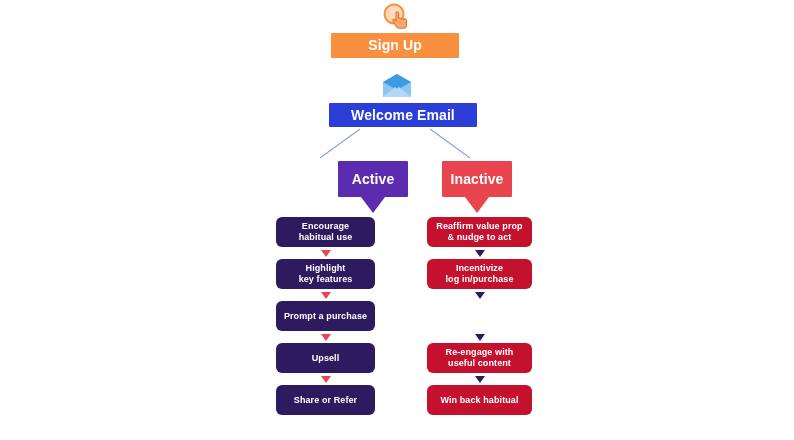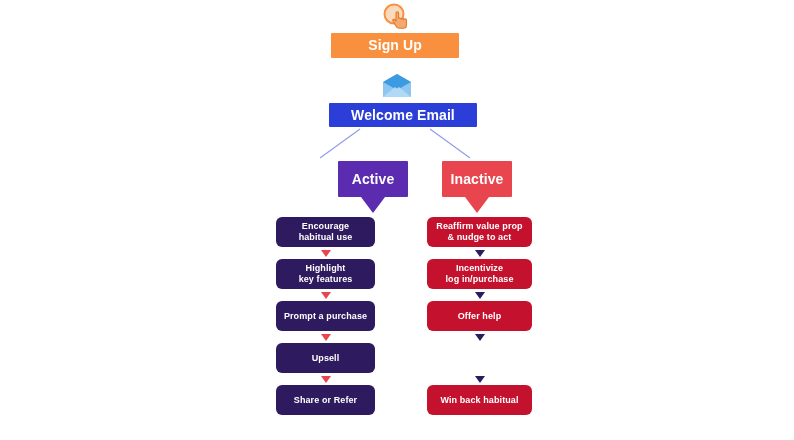--- a/index.html
+++ b/index.html
@@ -234,24 +234,25 @@
 &amp; nudge to act</span>
   </div>
   <div class="arrow arrow-right" style="top:250px"></div>
 
   <div class="node step step-right" style="top:259px">
     <span>Incentivize
 log in/purchase</span>
   </div>
   <div class="arrow arrow-right" style="top:292px"></div>
 
-  <div class="node step step-right" style="top:301px">
-    <span>Offer help</span>
-  </div>
   <div class="arrow arrow-right" style="top:334px"></div>
 
+  <div class="node step step-right" style="top:343px">
+    <span>Re-engage with
+useful content</span>
+  </div>
   <div class="arrow arrow-right" style="top:376px"></div>
 
   <div class="node step step-right" style="top:385px">
     <span>Win back habitual</span>
   </div>
 
 </div>
 
 </body></html>

